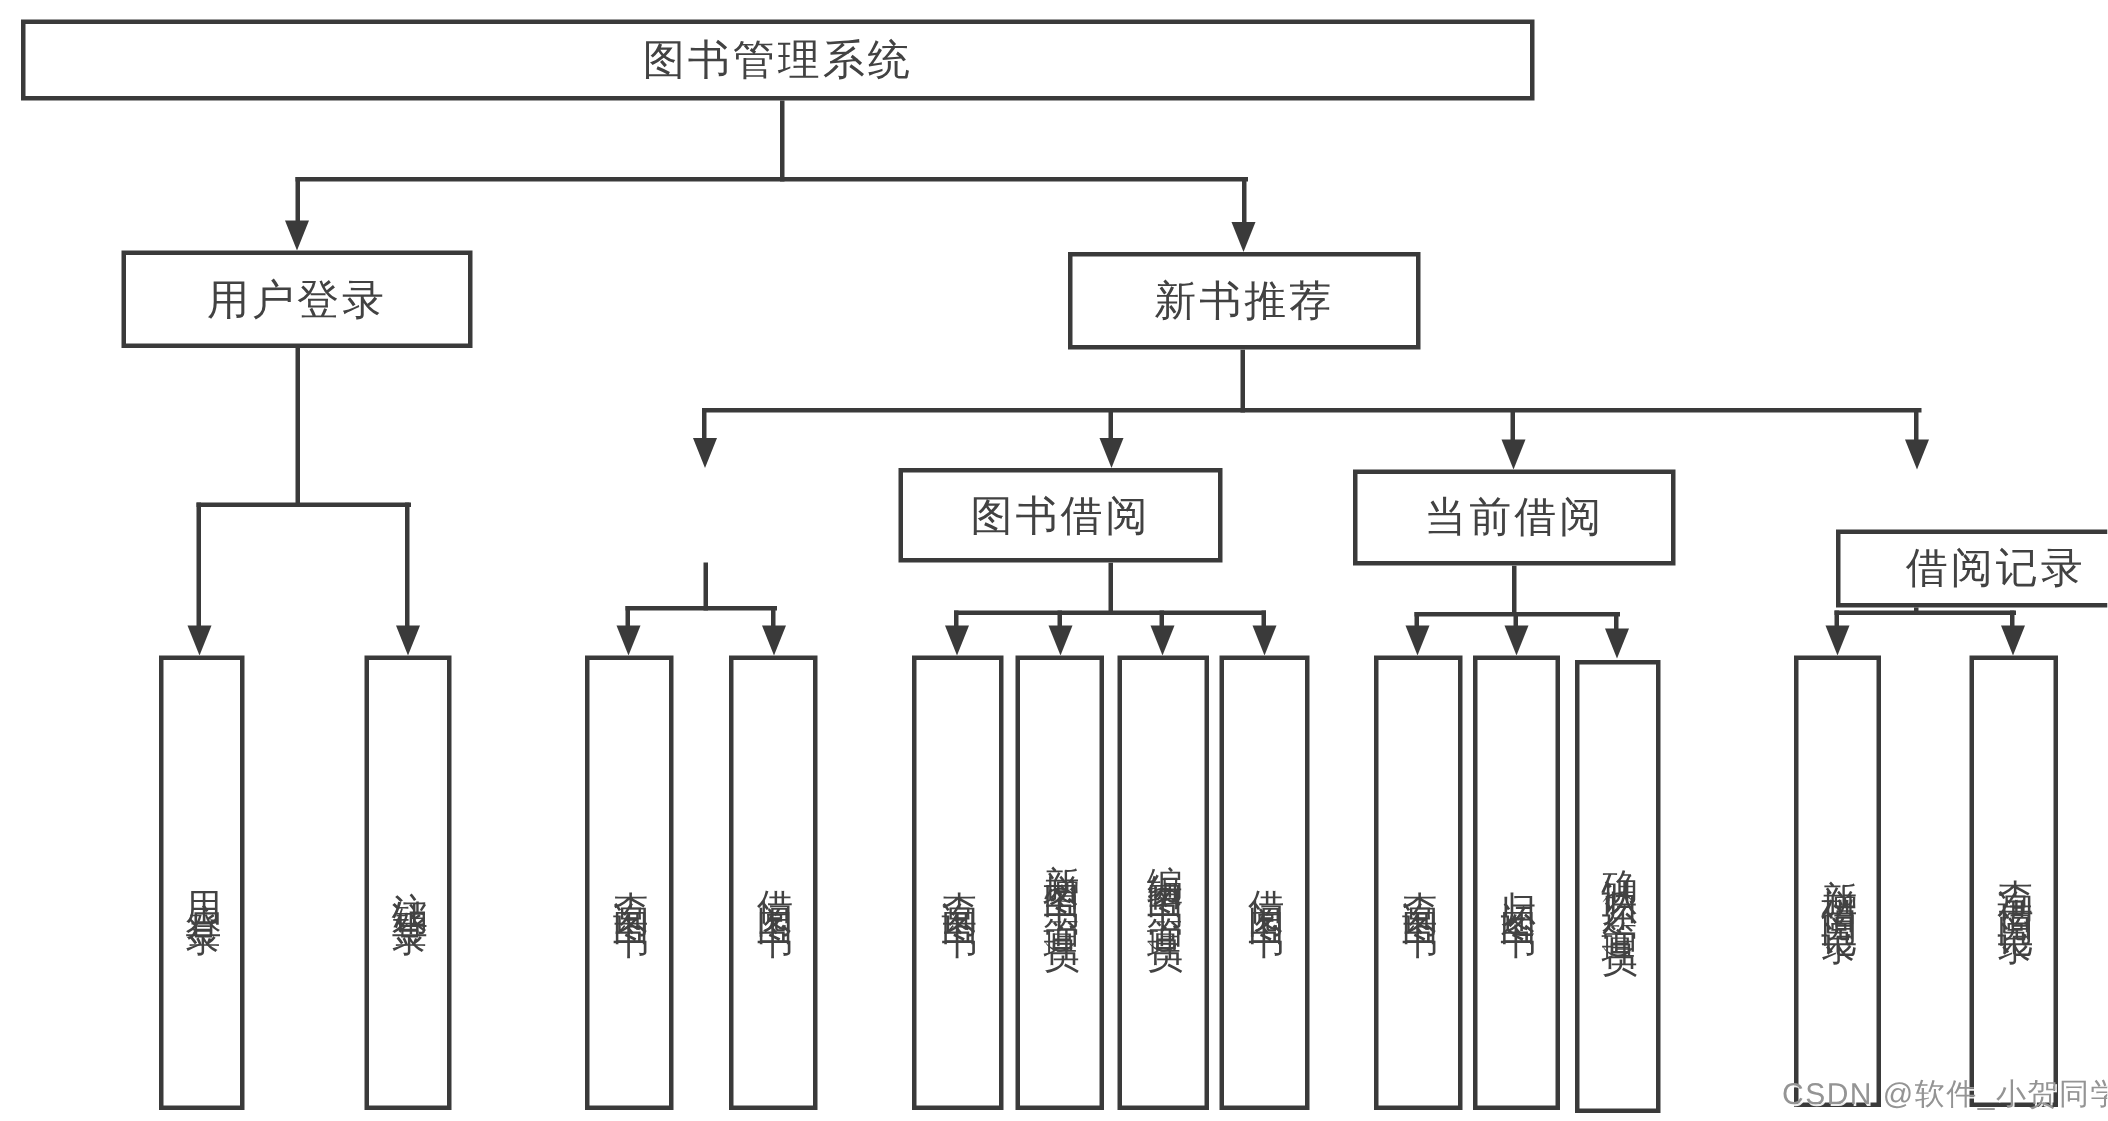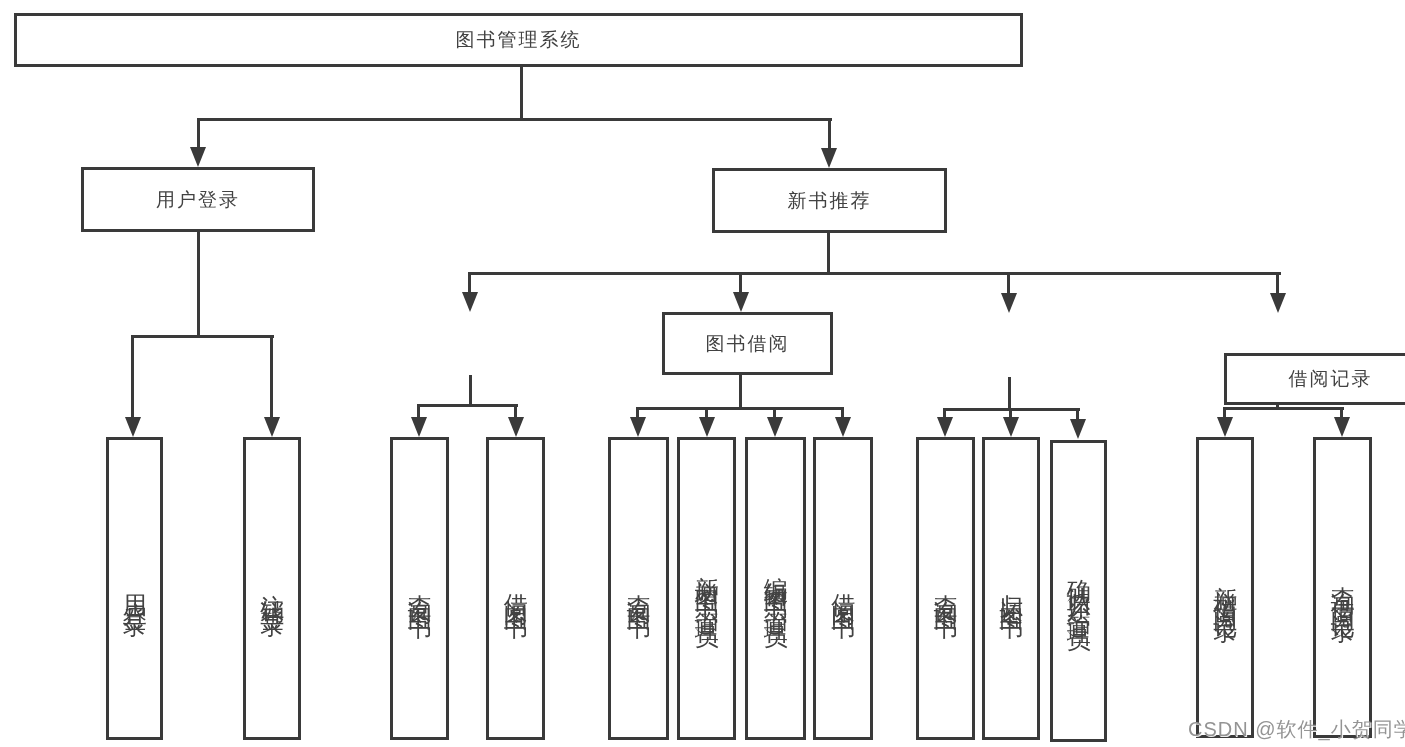--- a/index.html
+++ b/index.html
@@ -6,21 +6,21 @@
   .canvas {
     position:relative; width:1405px; height:747px; background:#ffffff;
     font-family:"Liberation Sans","DejaVu Sans",sans-serif; overflow:hidden;
   }
   .box {
     position:absolute; box-sizing:border-box;
     border:3px solid #3a3a3a; background:#ffffff;
     display:flex; align-items:center; justify-content:center;
     color:#424242;
   }
-  .hlabel { font-size:19px; letter-spacing:2px; white-space:nowrap; }
+  .hlabel { font-size:28px; letter-spacing:2px; white-space:nowrap; }
   .vlabel {
     writing-mode:vertical-rl; text-orientation:mixed;
     font-size:24px; letter-spacing:7px; line-height:1.1; white-space:nowrap;
   }
   .line { position:absolute; background:#3a3a3a; }
   .arrowhead {
     position:absolute; width:0; height:0;
     border-left:8px solid transparent; border-right:8px solid transparent;
     border-top:20px solid #3a3a3a;
   }
@@ -100,22 +100,25 @@
     <span class="hlabel">图书管理系统</span>
   </div>
 
   <div class="box" style="left:81px;top:167px;width:234px;height:65px;">
     <span class="hlabel">用户登录</span>
   </div>
   <div class="box" style="left:712px;top:168px;width:235px;height:65px;">
     <span class="hlabel">新书推荐</span>
   </div>
 
-  <div class="box" style="left:662px;top:312px;width:171px;height:63px;">
+  <div class="box" style="left:599px;top:312px;width:216px;height:63px;">
     <span class="hlabel">图书借阅</span>
+  </div>
+  <div class="box" style="left:902px;top:313px;width:215px;height:64px;">
+    <span class="hlabel">当前借阅</span>
   </div>
   <div class="box" style="left:1224px;top:313px;width:213px;height:52px;margin-top:40px;">
     <span class="hlabel">借阅记录</span>
   </div>
 
   <div class="box" style="left:106px;top:437px;width:57px;height:303px;">
     <span class="vlabel">用户登录</span>
   </div>
   <div class="box" style="left:243px;top:437px;width:58px;height:303px;">
     <span class="vlabel">注销登录</span>

